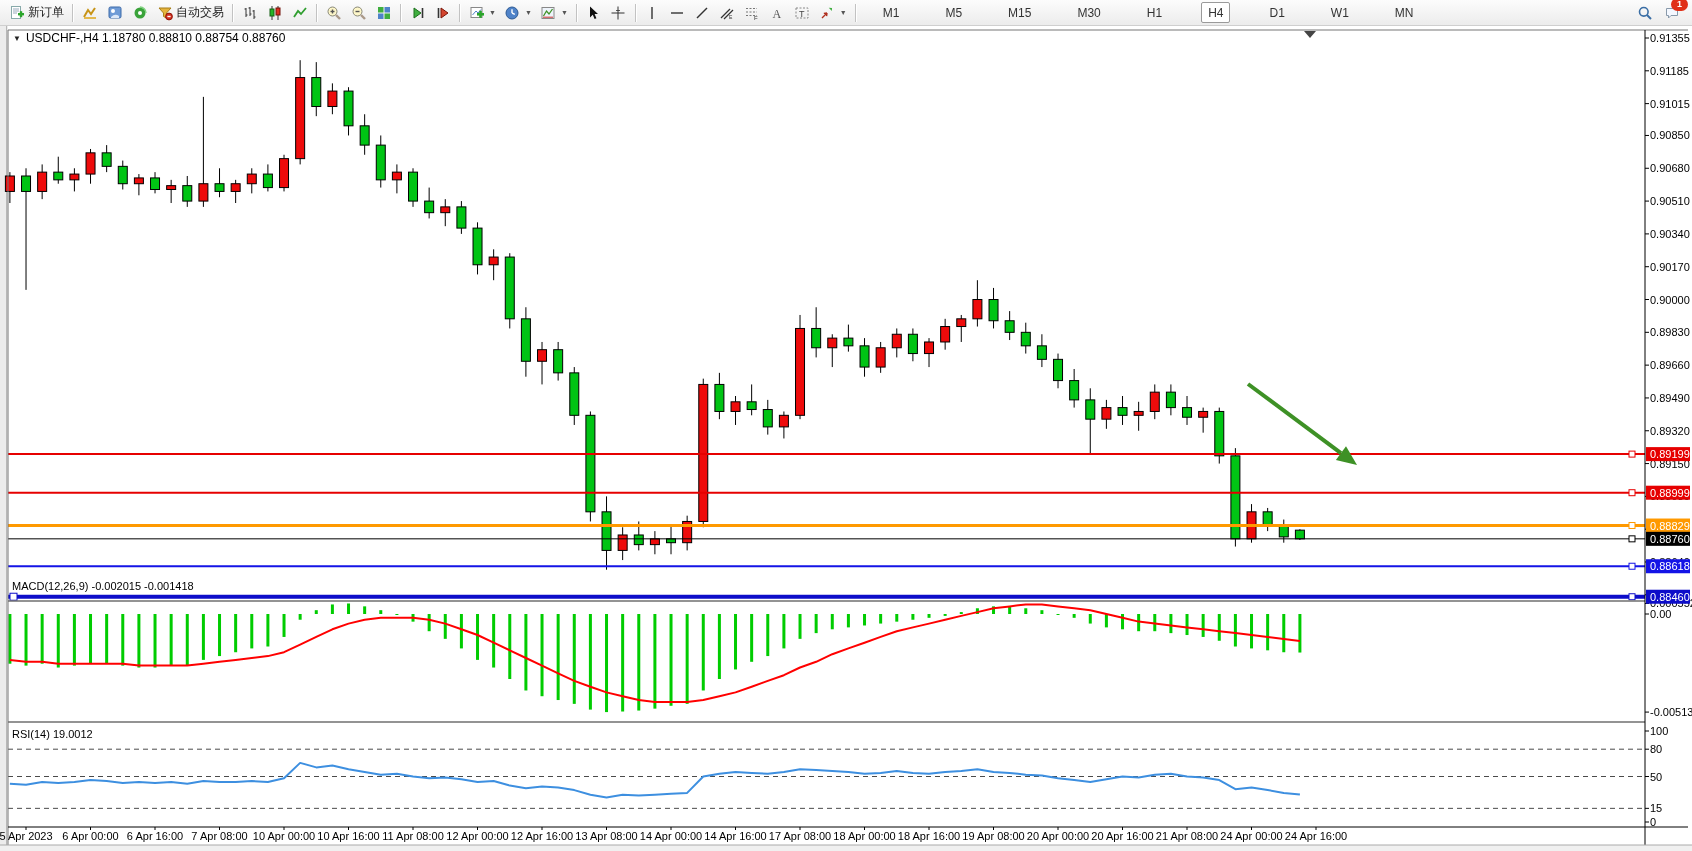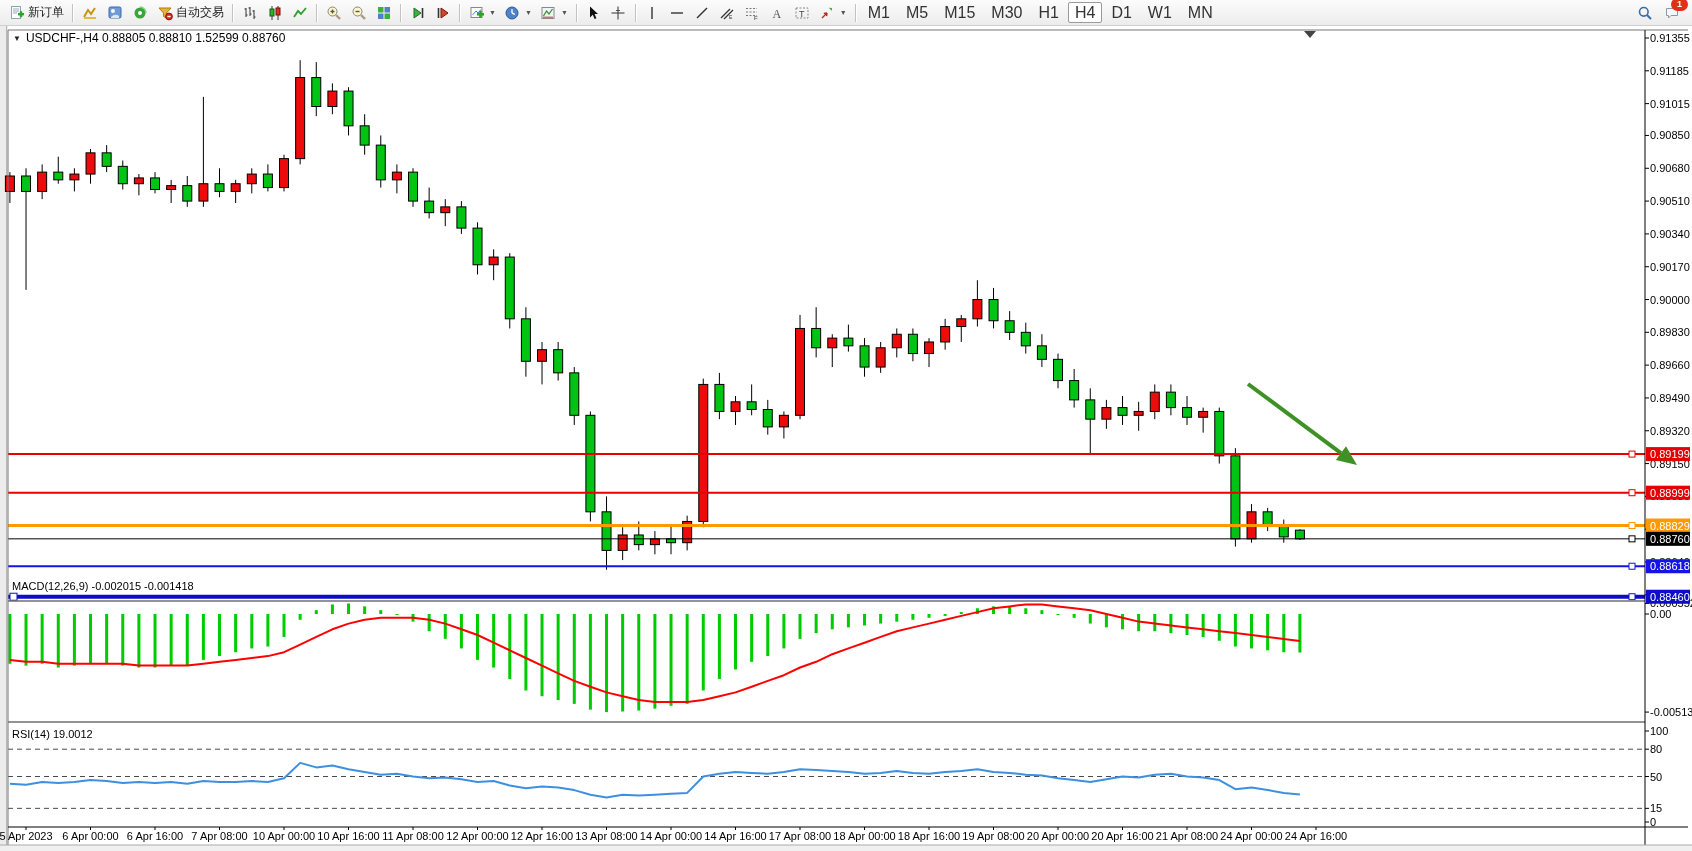--- a/index.html
+++ b/index.html
@@ -9,22 +9,22 @@
   .toolbar{position:absolute;top:0;left:0;right:0;height:25px;
     background:linear-gradient(#fcfcfc,#ececec);border-bottom:1px solid #cfcfcf;
     display:flex;align-items:center;padding:0 4px;z-index:30}
   .tb-btn{height:21px;padding:0 3px;display:flex;align-items:center;gap:3px;
     border:1px solid transparent;border-radius:2px;font-size:12px;color:#222;cursor:default;white-space:nowrap}
   .ic{width:17px;height:16px;display:inline-flex;align-items:center;justify-content:center}
   .ic svg{width:16px;height:16px;display:block}
   .caret{font-size:7px;color:#555;margin-left:1px}
   .tb-sep{width:1px;height:18px;background:#c2c2c2;margin:0 4px;box-shadow:1px 0 0 #fff}
   .tb-group{display:flex;align-items:center}
-  .tf-btn{height:19px;padding:0 6px;display:flex;align-items:center;font-size:16px;color:#333;
-    border:1px solid transparent;border-radius:2px;margin:0 1px}
+  .tf-btn{height:19px;padding:0 6px;display:flex;align-items:center;font-size:12px;color:#333;
+    border:1px solid transparent;border-radius:2px;margin:0 16px}
   .tf-btn.active{background:#fff;border-color:#9a9a9a}
   .tb-right{margin-left:auto;display:flex;align-items:center;gap:2px;padding-right:4px}
   .chatwrap{position:relative}
   .badge{position:absolute;top:-4px;right:-5px;min-width:13px;height:13px;border-radius:8px;
     background:#e03018;color:#fff;font-size:9px;line-height:13px;text-align:center;padding:0 2px;font-weight:bold}
   
   .chart-svg{position:absolute;top:26px;left:0;z-index:1}
   .overlay{position:absolute;font-size:11px;color:#000;z-index:10;white-space:nowrap}
   #title{top:31px;left:13px;font-size:12px;display:flex;align-items:center;gap:5px}
   #title .tri{font-size:8px;color:#222}
@@ -322,21 +322,21 @@
             <path d="M2.5 3.5 h11 v7 h-6.5 l-2.5 2.5 v-2.5 h-2 z" fill="#f4f8ff" stroke="#8899aa"></path>
           </svg>
         </span>
       <span class="badge">1</span>
     </div>
   </div>
 </div>
 
 <div id="title" class="overlay">
   <span class="tri">▼</span>
-  <span>USDCHF-,H4  0.88805 0.88810 1.52599 0.88760</span>
+  <span>USDCHF-,H4  1.18780 0.88810 0.88754 0.88760</span>
 </div>
 <div id="macd-label" class="overlay">MACD(12,26,9) -0.002015 -0.001418</div>
 <div id="rsi-label" class="overlay">RSI(14) 19.0012</div>
 
 <svg class="chart-svg" id="chart" width="1692" height="825" viewBox="0 26 1692 825">
     <rect x="0" y="26" width="1692" height="825" fill="#ffffff"></rect>
     <rect x="0" y="26" width="8" height="825" fill="#ececec"></rect>
     <line x1="6.5" y1="26" x2="6.5" y2="851" stroke="#b8b8b8"></line>
     <rect x="0" y="845" width="1692" height="6" fill="#f0f0f0"></rect>
     <line x1="8" y1="749.2" x2="1645" y2="749.2" stroke="#4a4a4a" stroke-width="1" stroke-dasharray="5,4"></line>

